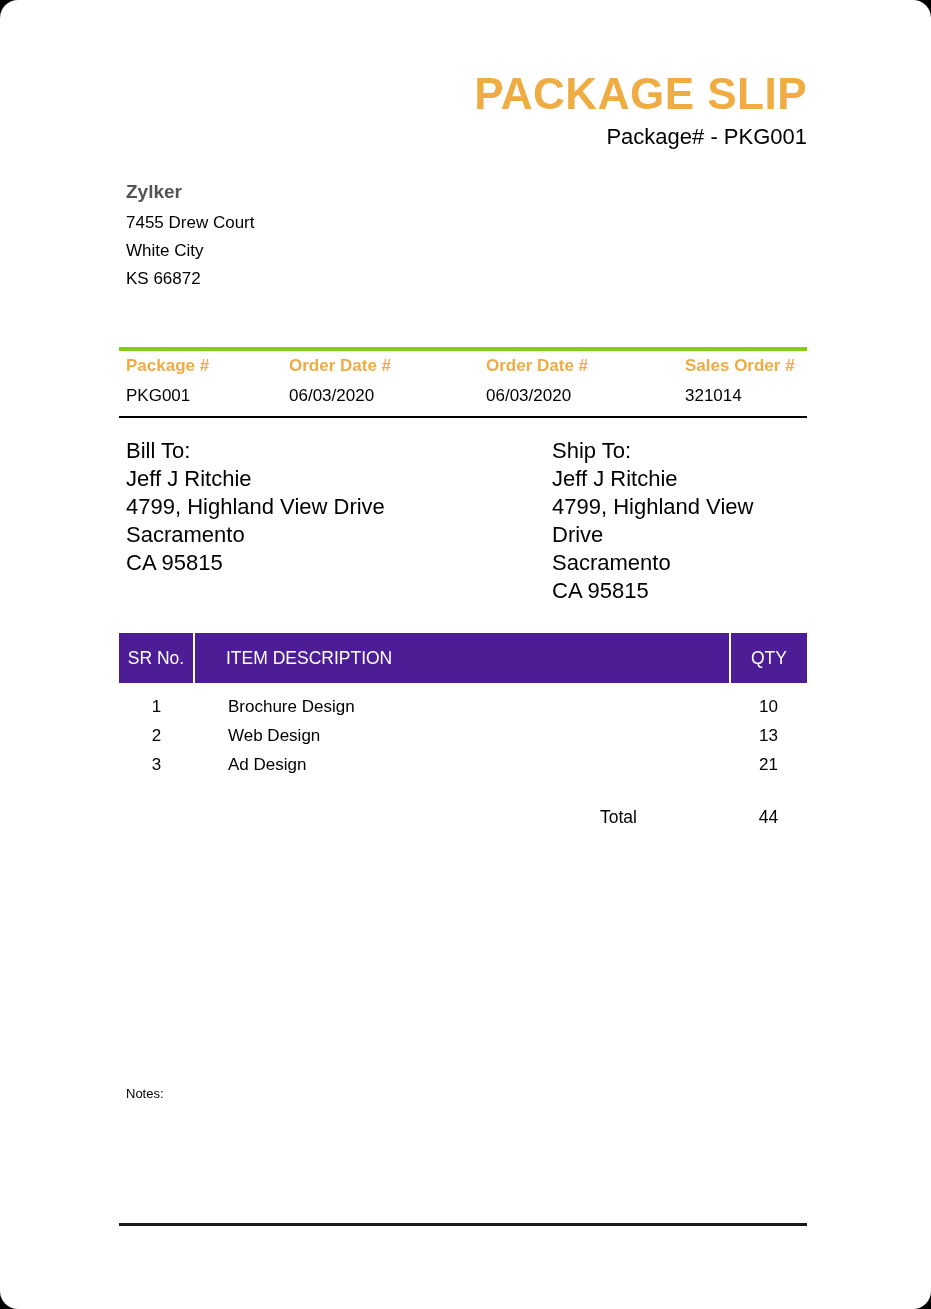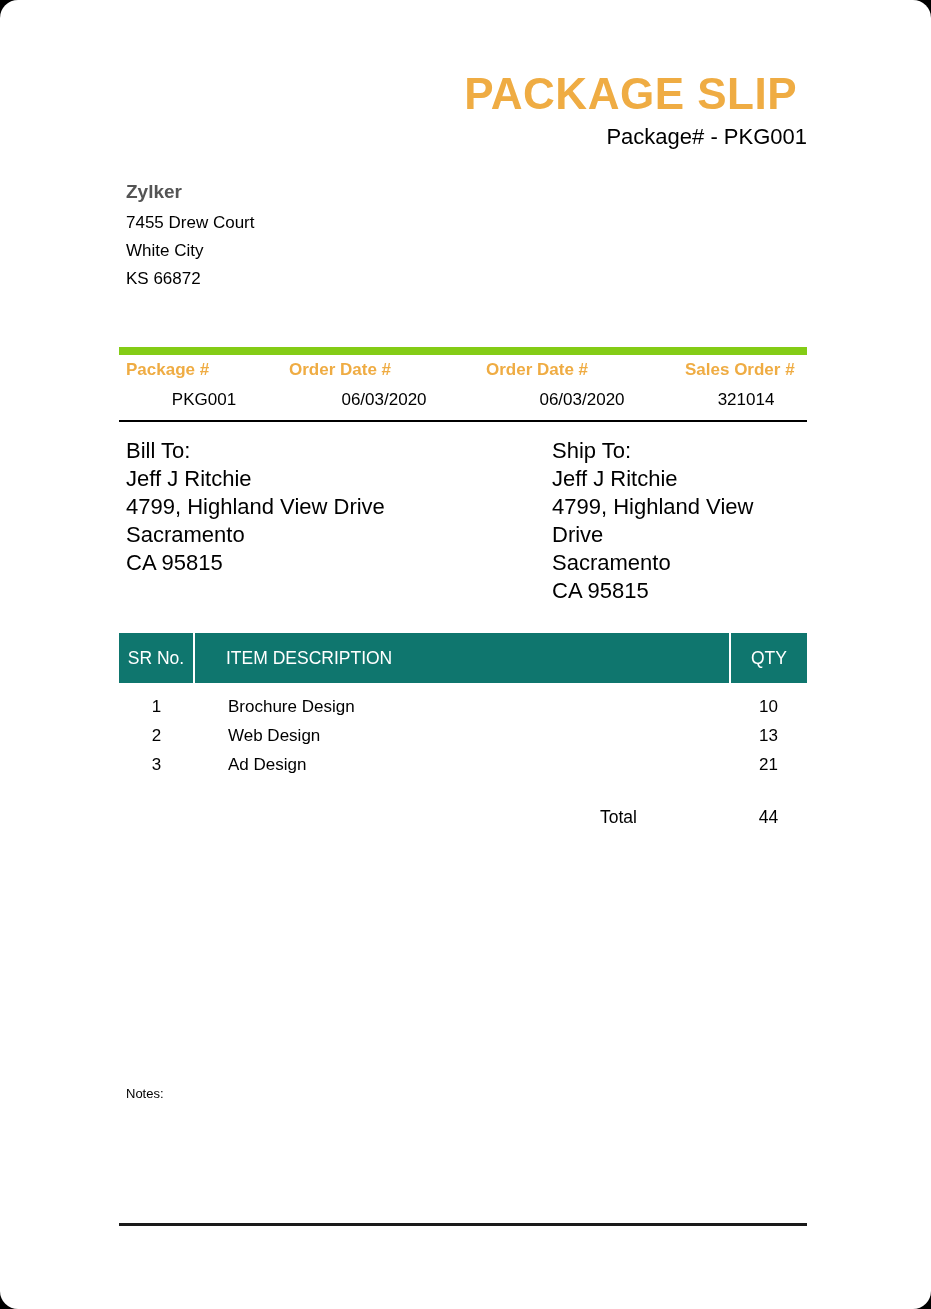--- a/index.html
+++ b/index.html
@@ -12,65 +12,65 @@
     position: relative;
     width: 931px; height: 1309px;
     background: #ffffff;
     border-radius: 18px;
     overflow: hidden;
     color: #000;
   }
 
   
   .doc-title {
-    position: absolute; top: 72px; left: 109px; width: 688px;
+    position: absolute; top: 72px; left: 119px; width: 688px;
     text-align: right;
     font-size: 44px; font-weight: bold; line-height: 44px;
     color: #EFAC43; letter-spacing: 0.5px;
   }
   .doc-subtitle {
     position: absolute; top: 124px; left: 119px; width: 688px;
     text-align: right;
     font-size: 22px; line-height: 26px; color: #000;
   }
 
   
   .company { position: absolute; top: 181px; left: 126px; }
   .company-name { font-size: 19px; line-height: 22px; color: #545454; margin-bottom: 6px; font-weight: bold; }
   .company-lines div { font-size: 17px; line-height: 28px; color: #000; }
 
   
   .info-table {
     position: absolute; top: 347px; left: 119px; width: 688px;
     border-collapse: collapse; table-layout: fixed;
-    border-top: 8px solid #84cc16; border-bottom: 2px solid #000;
+    border-top: 4px solid #84cc16; border-bottom: 2px solid #000;
   }
   .info-table th {
     height: 30px; text-align: left; padding: 0 0 0 7px;
     font-size: 17px; font-weight: bold; color: #EFAC43;
     vertical-align: middle;
   }
   .info-table td {
-    height: 29px; text-align: center; padding: 0 0 6px 7px;
+    height: 29px; text-align: left; padding: 0 0 6px 7px;
     font-size: 17px; color: #000; vertical-align: middle;
   }
 
   
   .addresses { position: absolute; top: 437px; left: 119px; width: 688px; display: flex; }
   .addr { width: 426px; box-sizing: border-box; padding-left: 7px; }
   .addr.ship { flex: 1; }
   .addr div { font-size: 22px; line-height: 28px; color: #000; }
 
   
   .items-table {
     position: absolute; top: 633px; left: 119px; width: 688px;
     border-collapse: collapse; table-layout: fixed;
   }
   .items-table thead th {
-    background: #0f766e; color: #fff;
+    background: #4c1d95; color: #fff;
     height: 50px; font-size: 17.5px; font-weight: normal;
     vertical-align: middle; padding: 0;
   }
   .items-table thead th + th { border-left: 2px solid #fff; }
   .items-table thead th.sr  { text-align: center; }
   .items-table thead th.desc { text-align: left; padding-left: 31px; margin-top: 28px; }
   .items-table thead th.qty { text-align: center; }
   .items-table tbody td { height: 29px; font-size: 17px; vertical-align: middle; padding: 0; }
   .items-table tbody tr:first-child td { padding-top: 9px; }
   .items-table tbody td.sr  { text-align: center; }

